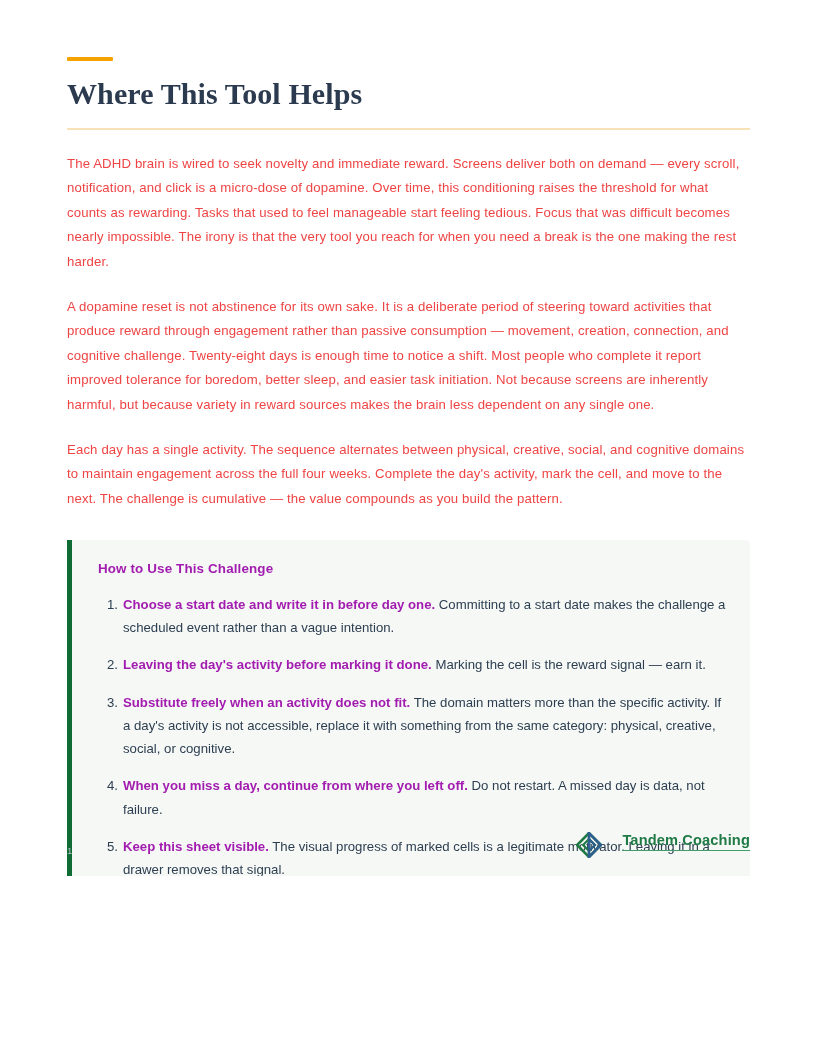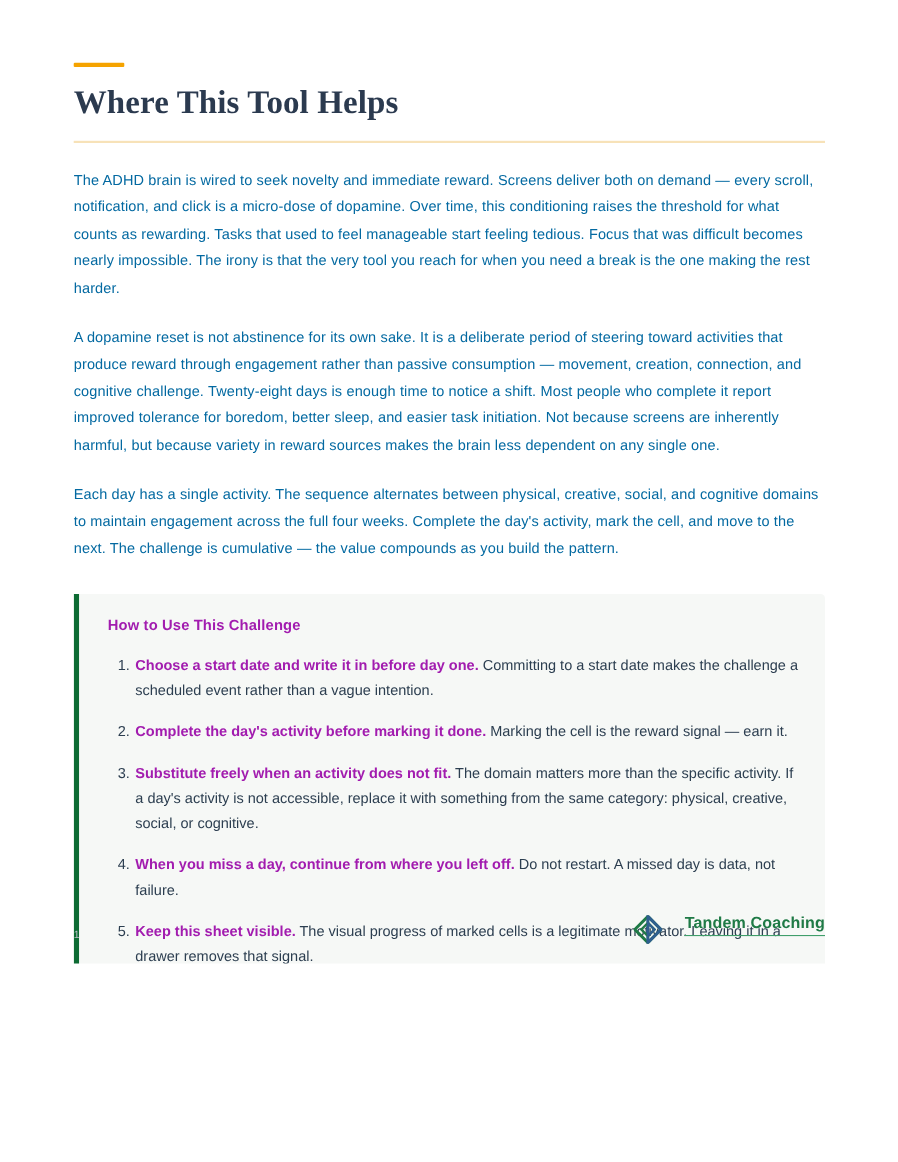--- a/index.html
+++ b/index.html
@@ -58,21 +58,21 @@
     width: 683px;
   }
 
   
   .body-copy {
     margin-top: 22px;
   }
   .para {
     font-size: 13.2px;
     line-height: 24.6px;
-    color: #0369a1;
+    color: #ef4444;
     margin: 0 0 20px 0;
     text-align: left;
     letter-spacing: 0.01em;
   }
   .para:last-child { margin-bottom: 0; }
   .para.gap-extra { margin-top: 15px; }
 
   
   .callout {
     margin-top: 29px;
@@ -181,21 +181,21 @@
     <div class="body-copy">
       <p class="para">The ADHD brain is wired to seek novelty and immediate reward. Screens deliver both on demand — every scroll, notification, and click is a micro-dose of dopamine. Over time, this conditioning raises the threshold for what counts as rewarding. Tasks that used to feel manageable start feeling tedious. Focus that was difficult becomes nearly impossible. The irony is that the very tool you reach for when you need a break is the one making the rest harder.</p>
       <p class="para">A dopamine reset is not abstinence for its own sake. It is a deliberate period of steering toward activities that produce reward through engagement rather than passive consumption — movement, creation, connection, and cognitive challenge. Twenty-eight days is enough time to notice a shift. Most people who complete it report improved tolerance for boredom, better sleep, and easier task initiation. Not because screens are inherently harmful, but because variety in reward sources makes the brain less dependent on any single one.</p>
       <p class="para gap-extra">Each day has a single activity. The sequence alternates between physical, creative, social, and cognitive domains to maintain engagement across the full four weeks. Complete the day's activity, mark the cell, and move to the next. The challenge is cumulative — the value compounds as you build the pattern.</p>
     </div>
 
     <div class="callout">
       <div class="callout-title">How to Use This Challenge</div>
       <ol class="callout-list">
         <li><span class="lead">Choose a start date and write it in before day one.</span><span> Committing to a start date makes the challenge a scheduled event rather than a vague intention.</span></li>
-        <li><span class="lead">Complete the day's activity before marking it done.</span><span> Marking the cell is the reward signal — earn it.</span></li>
+        <li><span class="lead">Leaving the day's activity before marking it done.</span><span> Marking the cell is the reward signal — earn it.</span></li>
         <li><span class="lead">Substitute freely when an activity does not fit.</span><span> The domain matters more than the specific activity. If a day's activity is not accessible, replace it with something from the same category: physical, creative, social, or cognitive.</span></li>
         <li><span class="lead">When you miss a day, continue from where you left off.</span><span> Do not restart. A missed day is data, not failure.</span></li>
         <li><span class="lead">Keep this sheet visible.</span><span> The visual progress of marked cells is a legitimate motivator. Leaving it in a drawer removes that signal.</span></li>
       </ol>
     </div>
 
   </div>
 
   <div class="footer">
     <div class="page-number">1</div>

